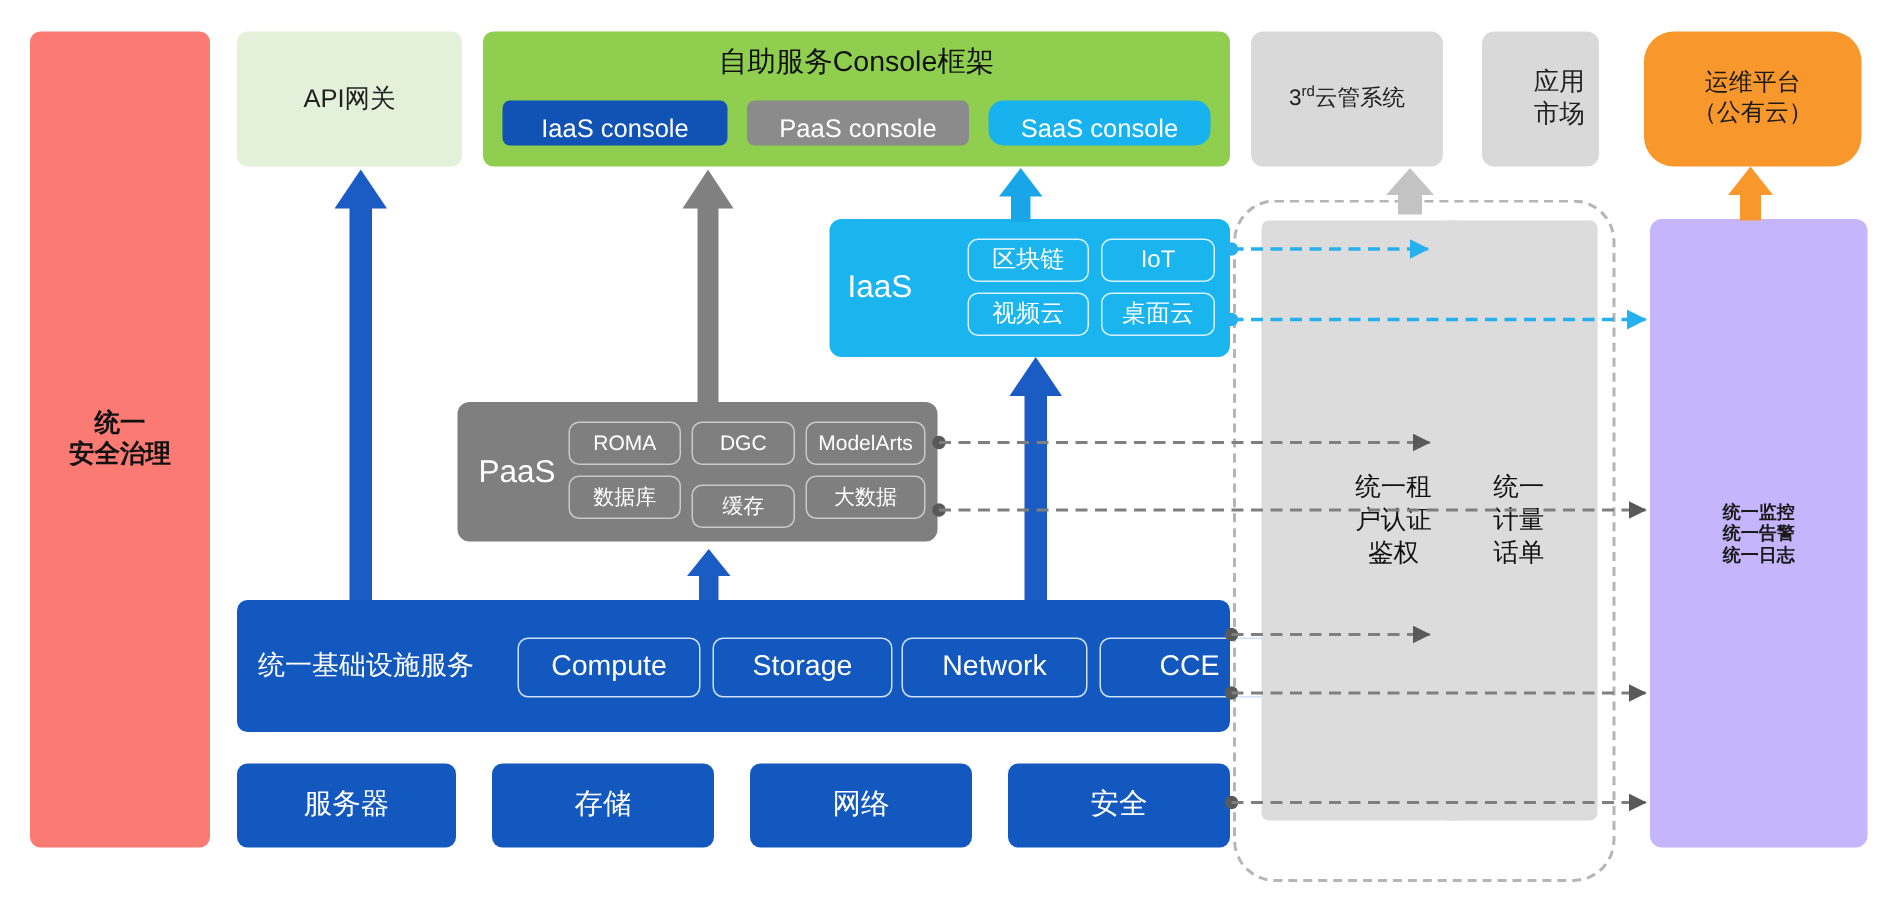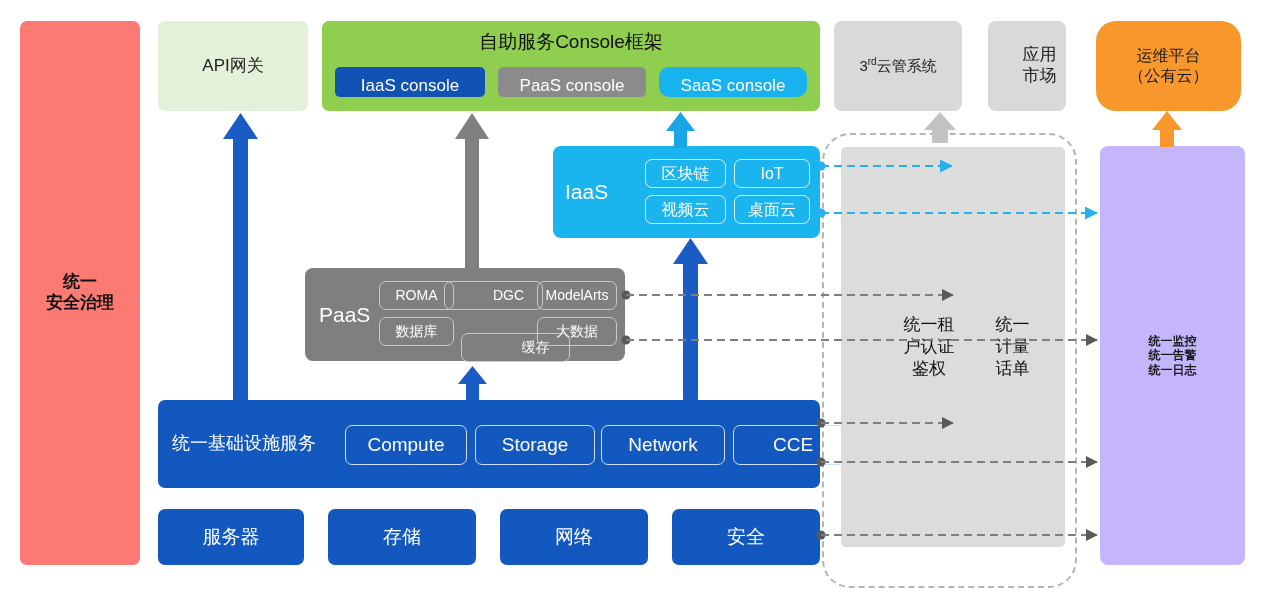--- a/index.html
+++ b/index.html
@@ -37,24 +37,24 @@
   .sc1{left:92px;top:13px;width:79px;}
   .sc2{left:181px;top:13px;width:74px;}
   .sc3{left:92px;top:49px;width:79px;}
   .sc4{left:181px;top:49px;width:74px;}
 
   
   .paas{left:305px;top:268px;width:320px;height:93px;background:#7f7f7f;border-radius:8px;display:block;}
   .paas-label{position:absolute;left:14px;top:0;height:100%;display:flex;align-items:center;color:#fff;font-size:21px;}
   .paas-chip{position:absolute;border:1.5px solid #c9c9c9;border-radius:7px;display:flex;align-items:center;justify-content:center;color:#fff;font-size:14px;height:27px;}
   .pc1{left:74px;top:13px;width:73px;}
-  .pc2{left:139px;top:13px;width:67px;padding-left:30px;}
+  .pc2{left:156px;top:13px;width:67px;}
   .pc3{left:232px;top:13px;width:78px;}
   .pc4{left:74px;top:49px;width:73px;}
-  .pc5{left:156px;top:65px;width:67px;padding-left:40px;}
+  .pc5{left:156px;top:55px;width:67px;}
   .pc6{left:232px;top:49px;width:78px;text-align:right;}
 
   
   .infra{left:158px;top:400px;width:662px;height:88px;background:#1358bf;border-radius:7px;display:block;}
   .infra-label{position:absolute;left:14px;top:0;height:100%;display:flex;align-items:center;color:#fff;font-size:18px;}
   .infra-chip{position:absolute;top:25px;height:38px;border:1.6px solid #cfe0fa;border-radius:7px;display:flex;align-items:center;justify-content:center;color:#fff;font-size:19px;}
   .ic1{left:187px;width:120px;}
   .ic2{left:317px;width:118px;}
   .ic3{left:443px;width:122px;}
   .ic4{left:575px;width:118px;}

